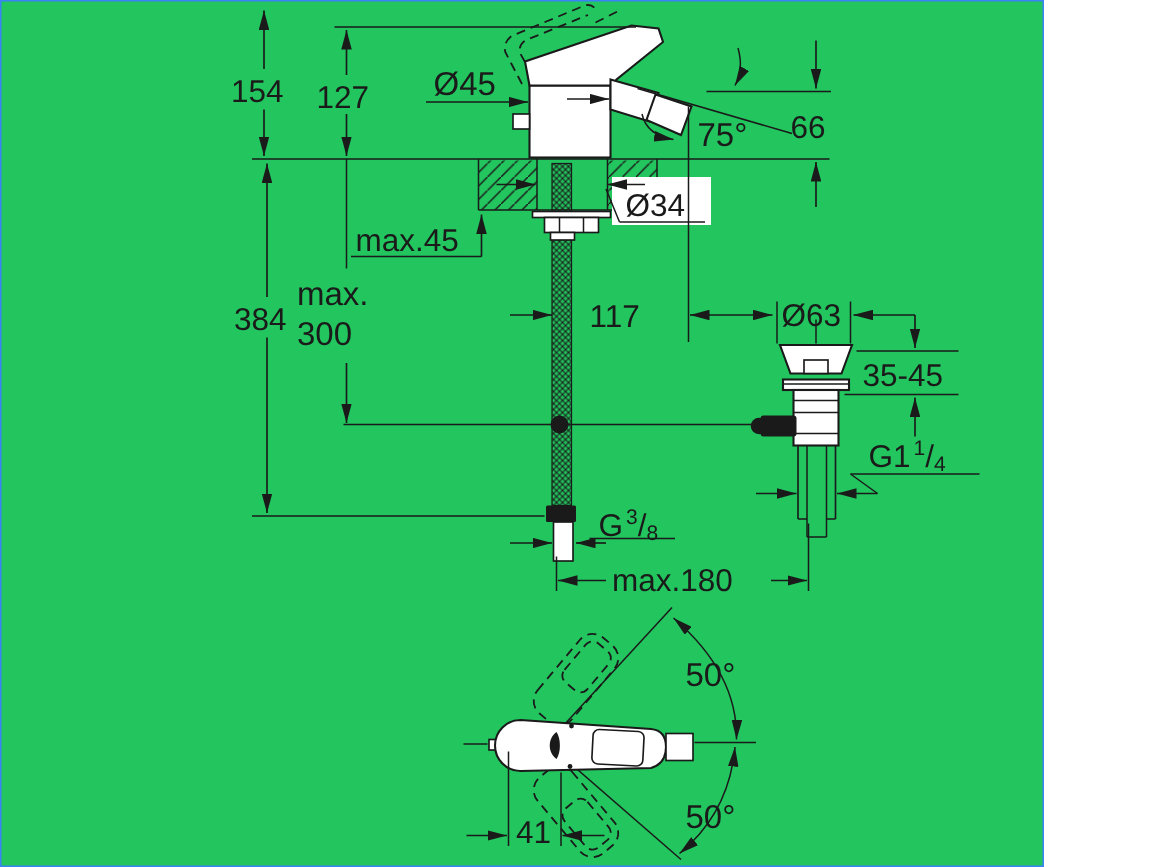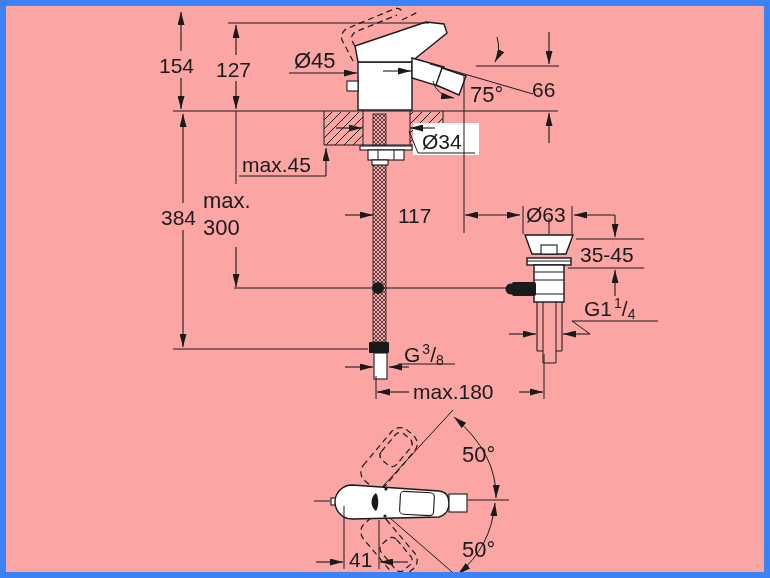--- a/index.html
+++ b/index.html
@@ -1,18 +1,18 @@
 <!DOCTYPE html>
 <html><head>
 <meta charset="utf-8">
 <style>
   html,body{margin:0;padding:0;background:#ffffff;}
   #canvas{
-    position:relative;width:770px;height:578px;background:#fca5a5;
-    box-sizing:border-box;border:6px solid #3b82f6;overflow:hidden;
+    position:relative;width:696px;height:578px;background:#22c55e;
+    box-sizing:border-box;border:1px solid #3b82f6;overflow:hidden;
     font-family:"Liberation Sans", sans-serif;
   }
   svg{position:absolute;left:0;top:0;}
   text{fill:#1a1a1a;font-family:"Liberation Sans", sans-serif;}
   .dimtxt{font-size:21px;}
   .dimtxt-lg{font-size:22px;}
   .ln{stroke:#1a1a1a;stroke-width:1.1;fill:none;}
   .thin{stroke:#1a1a1a;stroke-width:1;fill:none;}
   .shape{stroke:#1a1a1a;stroke-width:1.4;fill:#ffffff;}
   .shapethin{stroke:#1a1a1a;stroke-width:1.1;fill:#ffffff;}

